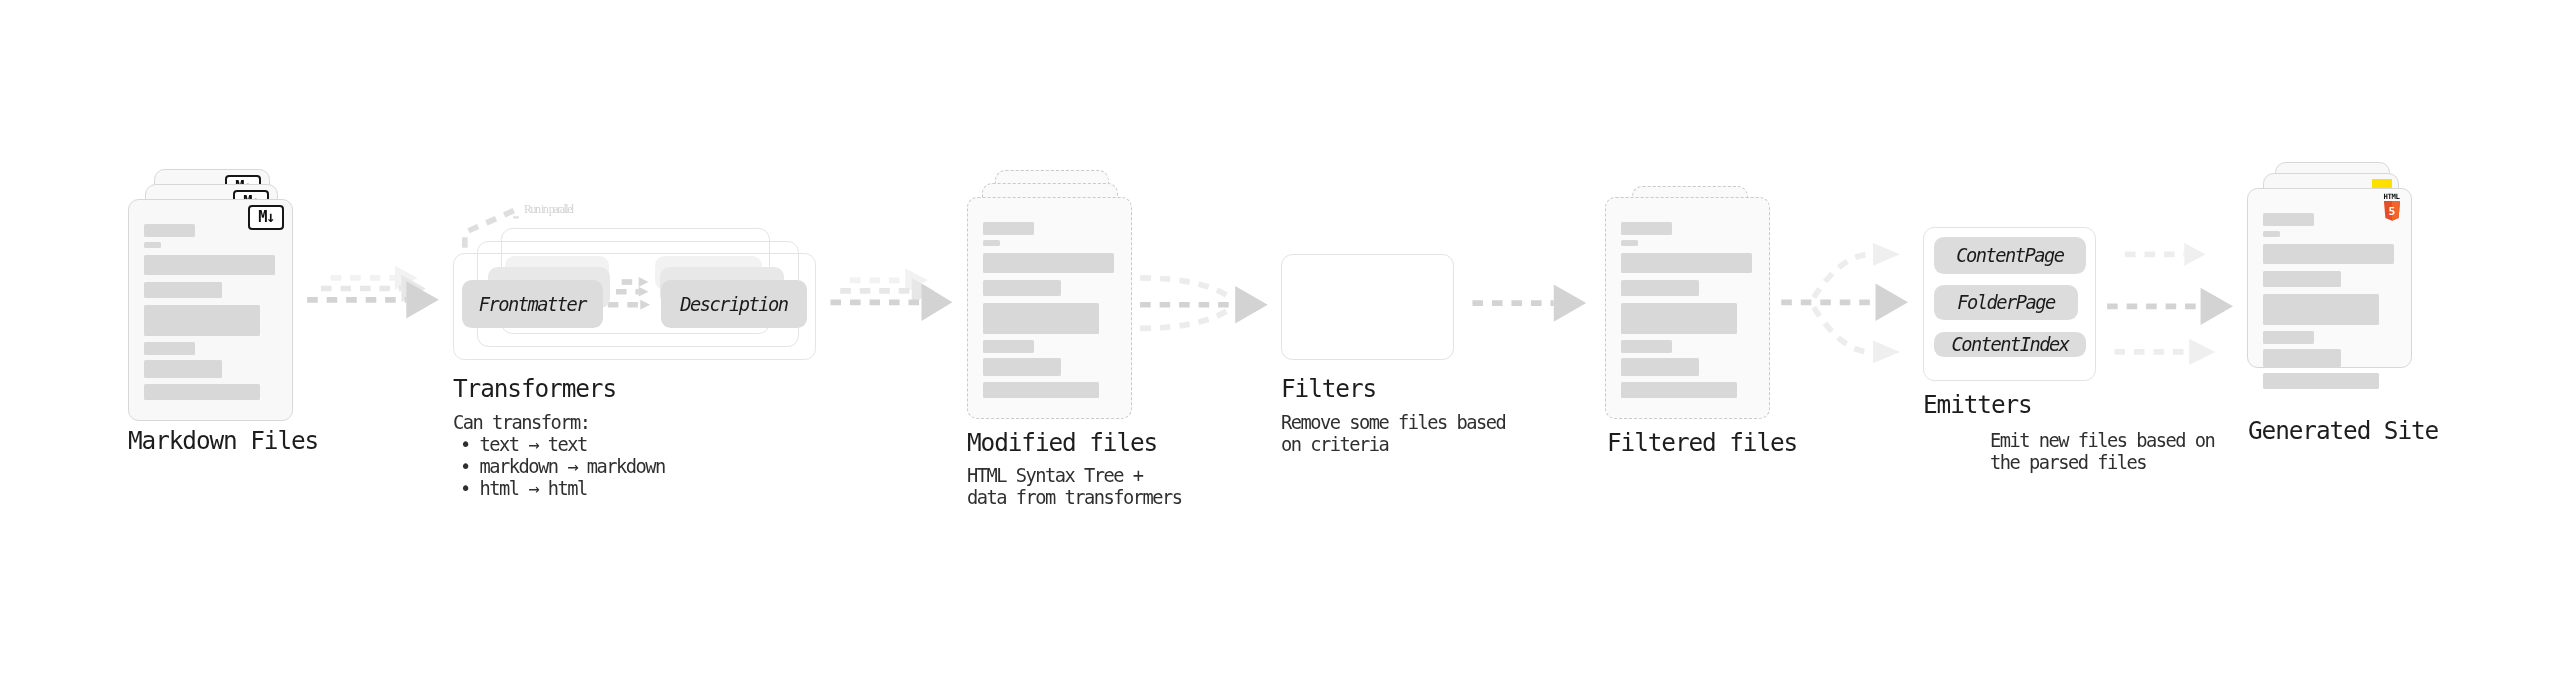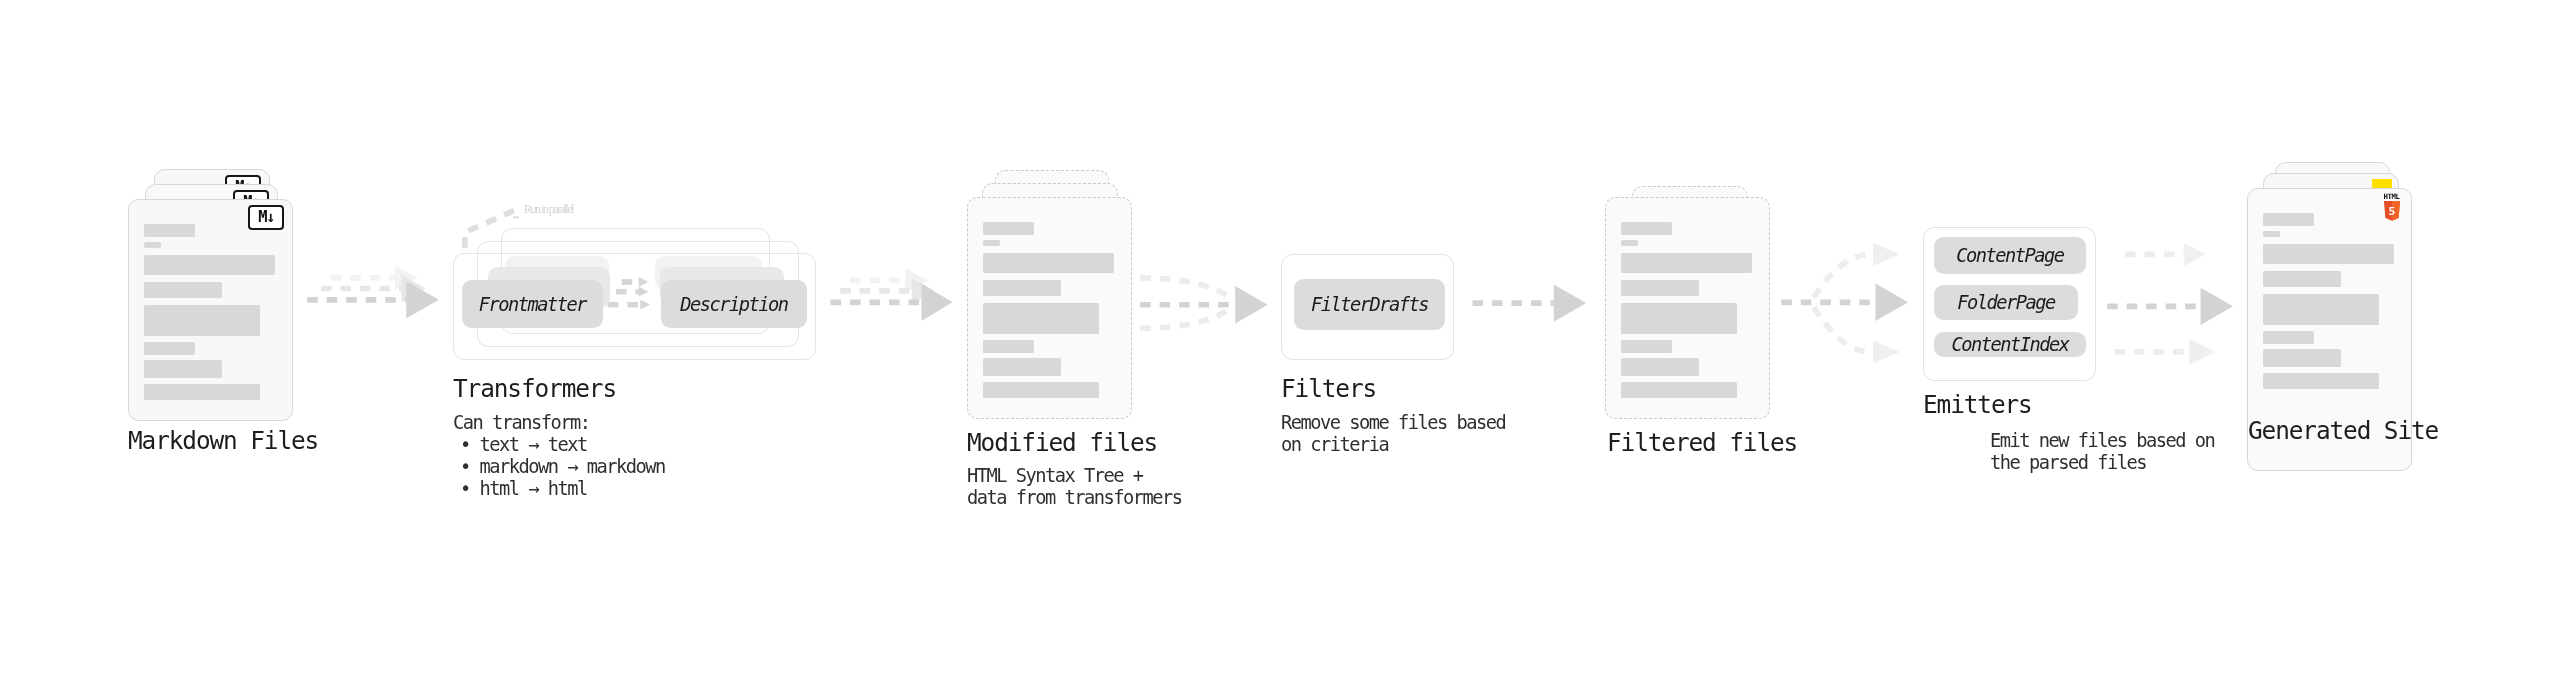--- a/index.html
+++ b/index.html
@@ -217,21 +217,20 @@
         <i class="bar b8"></i>
     </div>
   </div>
   <div class="stage-title" style="left:967px;top:430px">Modified files</div>
   <div class="stage-sub" style="left:967px;top:465px">
     <div>HTML Syntax Tree +</div>
     <div>data from transformers</div>
   </div>
 
   <div class="panel" style="left:1281px;top:254px;width:173px;height:106px"></div>
-  <div class="pill" style="left:1294px;top:279px;width:151px;height:51px">FilterDrafts</div>
   <div class="stage-title" style="left:1281px;top:376px">Filters</div>
   <div class="stage-sub" style="left:1281px;top:412px">
     <div>Remove some files based</div>
     <div>on criteria</div>
   </div>
 
   <div>
     <div class="card dashed" style="left:1632px;top:186px;width:116px;height:49px"></div>
     <div class="card dashed" style="left:1605px;top:197px;width:165px;height:222px">
       <i class="bar b1"></i>
@@ -259,21 +258,21 @@
   <div>
     <div class="card solid" style="left:2275px;top:162px;width:115px;height:49px">
       <div class="css-badge">
         <div class="t">CSS</div>
         <div class="u"></div>
       </div>
     </div>
     <div class="card solid" style="left:2263px;top:173px;width:136px;height:49px">
       <div class="js-badge"></div>
     </div>
-    <div class="card solid" style="left:2247px;top:188px;width:165px;height:283px;background:#fafafa">
+    <div class="card solid" style="left:2247px;top:188px;width:165px;height:180px;background:#fafafa">
       <div class="html5">
         <div class="t">HTML</div>
         <svg width="18" height="21" viewBox="0 0 22 26">
           <path d="M1 0 L21 0 L19.2 21 L11 24.5 L2.8 21 Z" fill="#e44d26"></path>
           <path d="M11 0 H21 L19.2 21 L11 24.5 Z" fill="#f16529"></path>
           <text x="11" y="17.5" font-size="14" font-weight="bold" fill="#ffffff" text-anchor="middle">5</text>
         </svg>
       </div>
       <i class="bar b1"></i>
         <i class="bar b2"></i>

